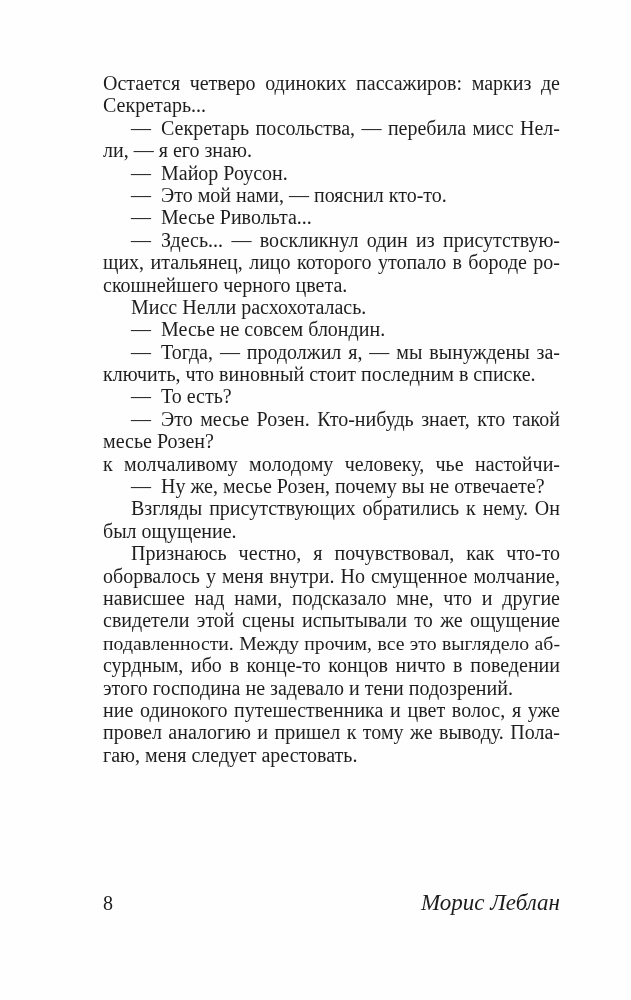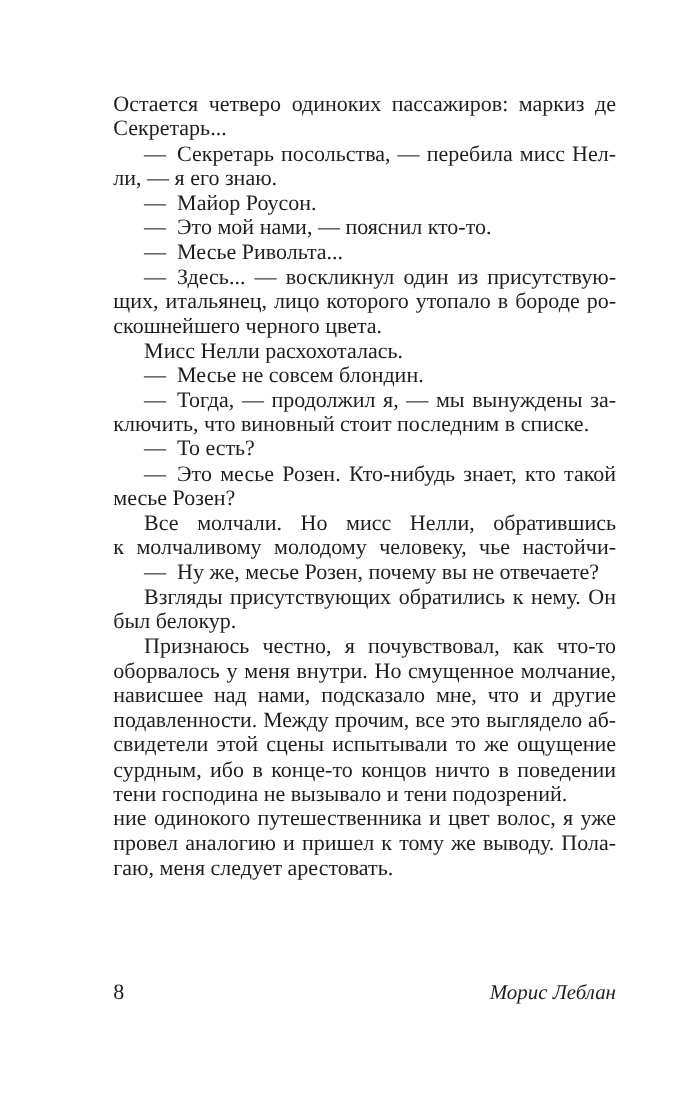--- a/index.html
+++ b/index.html
@@ -11,21 +11,21 @@
     height: 1000px;
     position: relative;
     overflow: hidden;
     background: #fefefe;
     color: #1e1e1e;
     font-family: "Liberation Serif", "DejaVu Serif", serif;
   }
   .text-block {
     position: absolute;
     left: 103px;
-    top: 84px;
+    top: 72px;
     width: 457px;
   }
   .line {
     font-size: 20px;
     line-height: 22.4px;
     height: 22.4px;
     text-align: justify;
     text-align-last: justify;
   }
   .line.end {
@@ -41,21 +41,21 @@
     width: 457px;
     display: flex;
     justify-content: space-between;
     align-items: baseline;
   }
   .page-num {
     font-size: 20px;
     line-height: 23px;
   }
   .author {
-    font-size: 19px;
+    font-size: 23px;
     line-height: 23px;
     font-style: italic;
   }
 </style>
 </head>
 <body style="background: rgb(254, 254, 254); color: rgb(30, 30, 30);">
 
 <div class="text-block">
     <div class="line" style="">Остается четверо одиноких пассажиров: маркиз де</div>
     <div class="line end" style="">Секретарь...</div>
@@ -67,32 +67,31 @@
     <div class="line indent" style="">— Здесь... — воскликнул один из присутствую-</div>
     <div class="line" style="">щих, итальянец, лицо которого утопало в бороде ро-</div>
     <div class="line end" style="">скошнейшего черного цвета.</div>
     <div class="line indent end" style="">Мисс Нелли расхохоталась.</div>
     <div class="line indent end" style="">— Месье не совсем блондин.</div>
     <div class="line indent" style="">— Тогда, — продолжил я, — мы вынуждены за-</div>
     <div class="line end" style="">ключить, что виновный стоит последним в списке.</div>
     <div class="line indent end" style="">— То есть?</div>
     <div class="line indent" style="">— Это месье Розен. Кто-нибудь знает, кто такой</div>
     <div class="line end" style="">месье Розен?</div>
-    <div class="line indent" style="">Все молчали. Но мисс Нелли, обратившись</div>
     <div class="line" style="">к молчаливому молодому человеку, чье настойчи-</div>
     <div class="line indent end" style="">— Ну же, месье Розен, почему вы не отвечаете?</div>
     <div class="line indent" style="">Взгляды присутствующих обратились к нему. Он</div>
-    <div class="line end" style="">был белокур.</div>
+    <div class="line end" style="">был ощущение.</div>
     <div class="line indent" style="">Признаюсь честно, я почувствовал, как что-то</div>
     <div class="line" style="">оборвалось у меня внутри. Но смущенное молчание,</div>
     <div class="line" style="">нависшее над нами, подсказало мне, что и другие</div>
+    <div class="line" style="">свидетели этой сцены испытывали то же ощущение</div>
     <div class="line" style="font-size: 19.75px;">подавленности. Между прочим, все это выглядело аб-</div>
-    <div class="line" style="">свидетели этой сцены испытывали то же ощущение</div>
     <div class="line" style="">сурдным, ибо в конце-то концов ничто в поведении</div>
-    <div class="line end" style="">тени господина не вызывало и тени подозрений.</div>
+    <div class="line end" style="">этого господина не задевало и тени подозрений.</div>
     <div class="line" style="">ние одинокого путешественника и цвет волос, я уже</div>
     <div class="line" style="">провел аналогию и пришел к тому же выводу. Пола-</div>
     <div class="line end" style="">гаю, меня следует арестовать.</div>
   </div>
 
 <div class="footer">
   <span class="page-num">8</span>
   <span class="author">Морис Леблан</span>
 </div>
 

